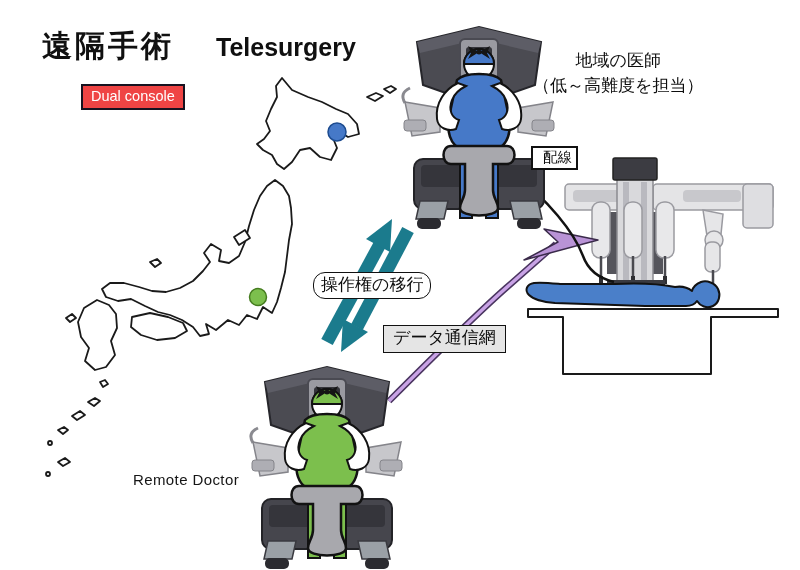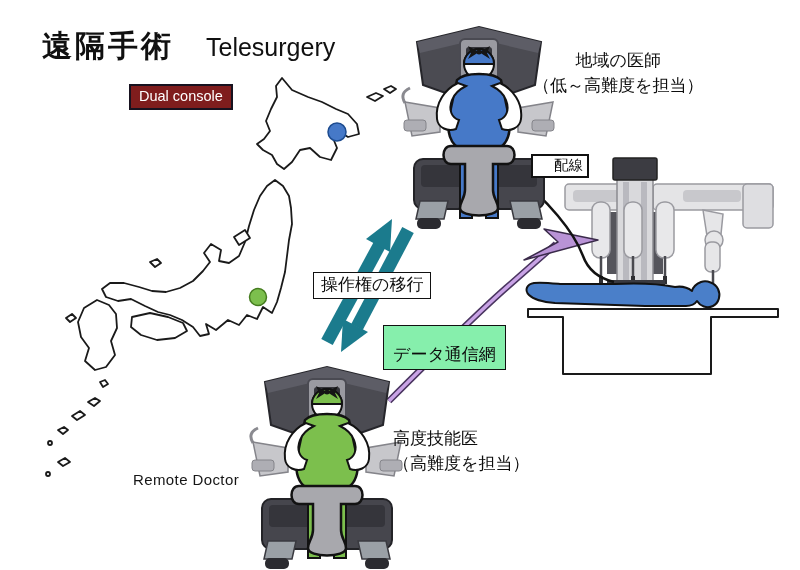--- a/index.html
+++ b/index.html
@@ -4,32 +4,32 @@
 <style>
   html,body{margin:0;padding:0;background:#fff;}
   .stage{
     position:relative;width:779px;height:570px;background:#fff;overflow:hidden;
     font-family:"Liberation Sans","DejaVu Sans",sans-serif;color:#111;
   }
   .stage svg{position:absolute;left:0;top:0;}
   .abs{position:absolute;white-space:nowrap;}
   .title-row{left:42px;top:26px;display:flex;align-items:baseline;}
   .title-ja{font-size:30px;font-weight:bold;letter-spacing:3px;color:#101010;}
-  .title-en{font-size:25px;font-weight:400;margin-left:32px;color:#101010;}
+  .title-en{font-size:25px;font-weight:700;margin-left:42px;color:#101010;}
   .badge{
-    left:81px;top:84px;background:#7f1d1d;color:#fff;border:2px solid #17121f;
-    font-size:14.5px;padding:1px 8px 3px 8px;line-height:18px;margin-left:48px;
+    left:81px;top:84px;background:#ef4444;color:#fff;border:2px solid #17121f;
+    font-size:14.5px;padding:1px 8px 3px 8px;line-height:18px;
   }
   .doc-label{font-size:17px;line-height:25px;color:#0d0d0d;}
   .doc-label.regional{left:533px;top:48px;text-align:center;}
   .doc-label.remote{left:393px;top:426px;}
   .boxlbl{border:2px solid #111;background:#fff;color:#0d0d0d;}
-  .boxlbl.wiring{left:531px;top:146px;font-size:14.5px;padding:0 4px 1px 21px;line-height:19px;margin-top:8px;}
-  .boxlbl.transfer{left:313px;top:272px;font-size:17px;padding:1px 7px 3px 7px;border-width:1.5px;line-height:21px;}
-  .boxlbl.network{left:383px;top:325px;font-size:17px;padding:18px 9px 3px 9px;border-width:1.5px;line-height:22px;background:#86efac;}
+  .boxlbl.wiring{left:531px;top:146px;font-size:14.5px;padding:0 4px 1px 10px;line-height:19px;}
+  .boxlbl.transfer{left:313px;top:272px;font-size:17px;padding:1px 7px 3px 7px;border-width:1.5px;line-height:21px;border-radius:12px;}
+  .boxlbl.network{left:383px;top:325px;font-size:17px;padding:1px 9px 3px 9px;border-width:1.5px;line-height:22px;background:#e5e5e5;}
   .caption{left:133px;top:471px;font-size:15px;letter-spacing:0.4px;color:#151515;text-align:center;}
 </style>
 </head>
 <body>
 
 <div class="stage">
 
   <svg width="800" height="570" viewBox="0 0 800 570">
     <defs>
       <g id="console">
@@ -151,20 +151,16 @@
     <div>地域の医師</div>
     <div>（低～高難度を担当）</div>
   </div>
 
   <div class="abs boxlbl wiring">配線</div>
 
   <div class="abs boxlbl transfer">操作権の移行</div>
 
   <div class="abs boxlbl network">データ通信網</div>
 
-  <div class="abs doc-label remote">
-    <div>高度技能医</div>
-    <div>（高難度を担当）</div>
-  </div>
 
   <div class="abs caption">Remote Doctor</div>
 
 </div>
 
 </body></html>

